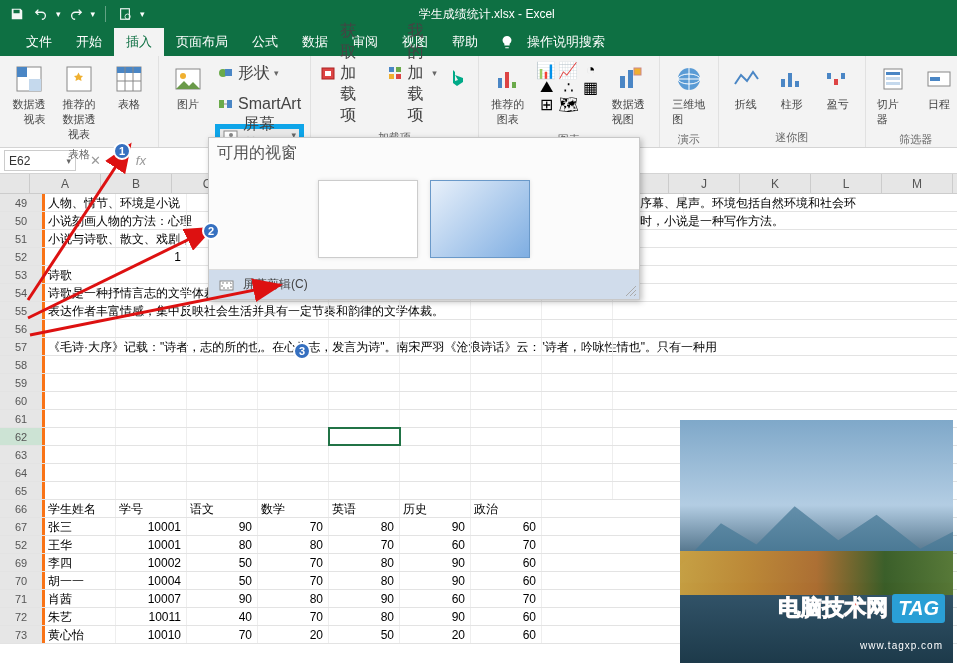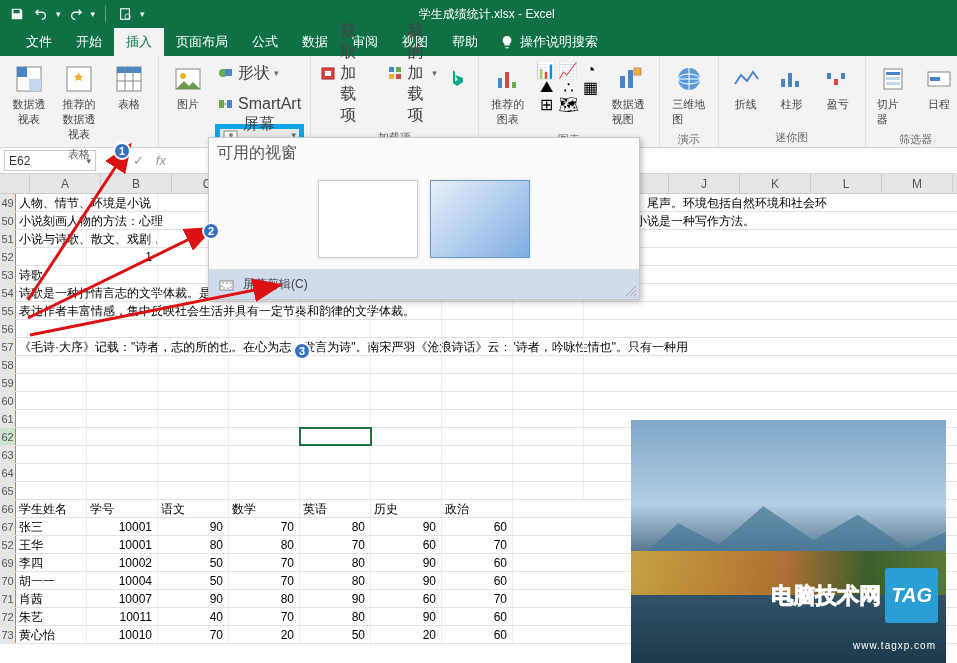--- a/index.html
+++ b/index.html
@@ -7,67 +7,67 @@
 
 .titlebar { height: 28px; background: #0e7043; display: flex; align-items: center; padding: 0 8px; color: #fff; font-size: 12px; }
 .titlebar .qat { display: flex; gap: 6px; align-items: center; }
 .titlebar .qat-icon { width: 18px; height: 18px; display:flex; align-items:center; justify-content:center; opacity: 0.95; cursor:pointer; }
 .titlebar .qat-sep { width:1px; height:16px; background: rgba(255,255,255,0.35); margin: 0 4px; }
 .titlebar .title-center { flex:1; text-align:center; }
 
 .menubar { height: 28px; background: #0e7043; display:flex; align-items:center; padding-left: 14px; color:#fff; font-size:13px; }
 .menubar .tab { padding: 0 12px; height: 100%; display:flex; align-items:center; cursor:pointer; }
 .menubar .tab.active { background:#f3f3f3; color:#0e7043; }
-.menubar .tell-me { display:flex; align-items:center; gap:6px; margin-left: 10px; text-align: right; }
+.menubar .tell-me { display:flex; align-items:center; gap:13px; margin-left: 10px; text-align: right; }
 .bulb { width:14px; height:14px; }
 
 .ribbon { height: 92px; background:#f3f3f3; border-bottom:1px solid #d4d4d4; display:flex; position:relative; }
 .rgrp { display:flex; flex-direction:column; padding: 4px 6px 0 6px; border-right:1px solid #e1e1e1; position:relative; }
 .rgrp-row { display:flex; gap:4px; flex:1; }
 .rgrp-label { font-size:11px; color:#666; text-align:center; padding: 2px 0; }
 .rbtn { display:flex; flex-direction:column; align-items:center; justify-content:flex-start; padding: 3px 5px; cursor:pointer; font-size:11px; color:#444; }
 .rbtn.big { min-width:46px; }
 .ricon { width:32px; height:32px; display:flex; align-items:center; justify-content:center; margin-bottom:2px; }
 .small-row { display:flex; align-items:center; gap:4px; height:22px; cursor:pointer; color:#444; padding: 0 3px; }
 .mini-icon { width:16px; height:16px; display:flex; align-items:center; justify-content:center; }
 .chev { font-size:9px; color:#666; }
 
 .formula-bar { height:26px; border-bottom:1px solid #d4d4d4; display:flex; align-items:center; }
-.name-box { width:92px; height:21px; border:1px solid #ccc; margin:0 4px; font-size:12px; padding:1px 4px; display:flex; align-items:center; justify-content:space-between; color:#333; }
+.name-box { width:72px; height:21px; border:1px solid #ccc; margin:0 4px; font-size:12px; padding:1px 4px; display:flex; align-items:center; justify-content:space-between; color:#333; }
 .fx-area { display:flex; align-items:center; gap:12px; margin-left:10px; color:#999; font-size:13px; }
 
 .sheet { position:relative; }
 .col-head-row { display:flex; height:20px; background:#e6e6e6; border-bottom:1px solid #ccc; }
 .corner { width:30px; border-right:1px solid #ccc; background:#e6e6e6; }
 .col-head { width:71px; border-right:1px solid #ccc; text-align:center; font-size:12px; color:#555; line-height:20px; }
 .rows { }
 .row { display:flex; height:18px; border-bottom:1px solid #e3e3e3; font-size:12px; }
-.row-head { width:16px; background:#e6e6e6; border-right:1px solid #f97316; text-align:center; color:#555; font-size:11px; line-height:18px; }
+.row-head { width:45px; background:#e6e6e6; border-right:3px solid #f97316; text-align:center; color:#555; font-size:11px; line-height:18px; }
 .row-head.active { background:#cce3d4; }
 .cell { width:71px; border-right:1px solid #eee; padding:0 3px; overflow:visible; white-space:nowrap; line-height:18px; }
 .cell.num { text-align:right; padding-right:5px; }
 .cell.selected { outline:2px solid #217346; outline-offset:-1px; }
 
 .annot-num { position:absolute; width:18px; height:18px; border-radius:50%; background:#3670c0; color:#fff; border:2px solid #fff; font-size:11px; font-weight:bold; display:flex; align-items:center; justify-content:center; z-index:50; }
 .arrow-svg { position:absolute; z-index:40; pointer-events:none; }
 
 .dropdown-panel { position:absolute; left:208px; top:137px; width:432px; background:#fbfbfb; border:1px solid #c8c8c8; box-shadow:2px 2px 6px rgba(0,0,0,0.25); z-index:30; }
 .dd-title { font-size:16px; color:#555; padding:5px 8px; }
 .dd-thumbs { display:flex; gap:12px; padding:6px 12px; justify-content:center; align-items:center; height:100px; }
 .dd-thumb { width:100px; height:78px; border:1px solid #ccc; background:#fff; box-shadow:0 0 4px rgba(0,0,0,0.1); }
 .dd-thumb.blue { background:linear-gradient(135deg,#e8f0fa,#7faee2); border:1px solid #6a99c9; }
 .dd-clip { border-top:1px solid #ddd; padding:6px 10px; display:flex; align-items:center; gap:8px; background:#d0dceb; font-size:12px; color:#444; cursor:pointer; }
 .dd-grip { position:absolute; bottom:3px; right:3px; width:10px; height:10px; }
 
-.photo { position:absolute; right:11px; top:420px; width:315px; height:243px; background:linear-gradient(to bottom,#7fa8c9 0%, #b3cde3 35%, #3a5d74 60%, #1d3a4a 100%); }
+.photo { position:absolute; right:4px; top:420px; width:273px; height:243px; background:linear-gradient(to bottom,#7fa8c9 0%, #b3cde3 35%, #3a5d74 60%, #1d3a4a 100%); }
 .mountains { position:absolute; top:32%; left:0; right:0; height:35%; background:linear-gradient(to top,#3a6a85,#6893af); clip-path:polygon(0% 80%,15% 30%,28% 55%,42% 10%,58% 50%,72% 20%,88% 60%,100% 40%,100% 100%,0% 100%); }
 .trees { position:absolute; bottom:28%; left:0; right:0; height:18%; background:linear-gradient(to right,#d4a53c,#c98b2e,#b86f2a,#3a5d1f,#5a7a2f); opacity:.9; }
 .watermark { position:absolute; bottom:40px; right:8px; display:flex; align-items:center; gap:4px; }
 .wm-text { font-size:22px; font-weight:bold; color:#e43; -webkit-text-stroke:1px #fff; }
-.wm-tag { background:#2a9fd6; color:#fff; font-size:20px; font-weight:bold; padding:16px 6px; font-style:italic; border-radius:3px; }
+.wm-tag { background:#2a9fd6; color:#fff; font-size:20px; font-weight:bold; padding:3px 6px; font-style:italic; border-radius:3px; }
 .wm-url { position:absolute; bottom:12px; right:10px; color:#fff; font-size:10px; letter-spacing:1px; }
 </style>
 </head>
 <body>
 
 <div class="titlebar">
   <div class="qat">
     <span class="qat-icon">
         <svg width="14" height="14" viewBox="0 0 16 16">
           <path fill="#fff" d="M2 2h10l2 2v10H2V2zm2 1v4h7V3H4zm1 7h6v3H5v-3z"></path>
@@ -120,21 +120,21 @@
   <div class="rgrp">
     <div class="rgrp-row">
       <div class="rbtn big">
           <div class="ricon">
             <svg width="26" height="26">
               <rect x="1" y="1" width="24" height="24" fill="#fff" stroke="#888"></rect>
               <rect x="1" y="1" width="10" height="10" fill="#4a86c5"></rect>
               <rect x="13" y="13" width="12" height="12" fill="#c5d9ed"></rect>
             </svg>
           </div>
-          <span style="white-space:pre-line;text-align:center">数据透
+          <span style="white-space:pre-line;text-align:right">数据透
 视表</span>
         </div>
       <div class="rbtn big">
           <div class="ricon">
             <svg width="26" height="26">
               <rect x="1" y="1" width="24" height="24" fill="#fff" stroke="#888"></rect>
               <path fill="#f0b030" d="M13 3l3 6 6 1-4 4 1 6-6-3-6 3 1-6-4-4 6-1z" transform="scale(.5) translate(12,10)"></path>
             </svg>
           </div>
           <span style="white-space:pre-line;text-align:center">推荐的

